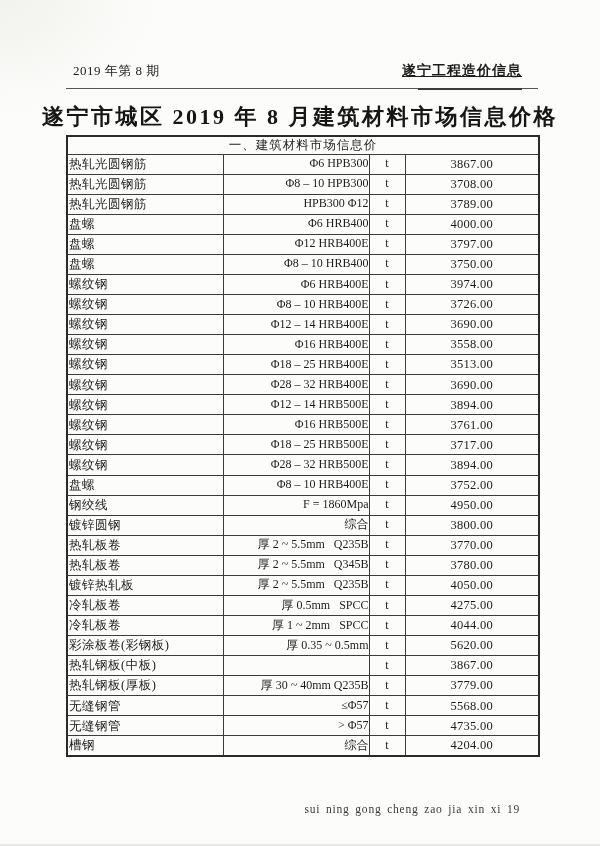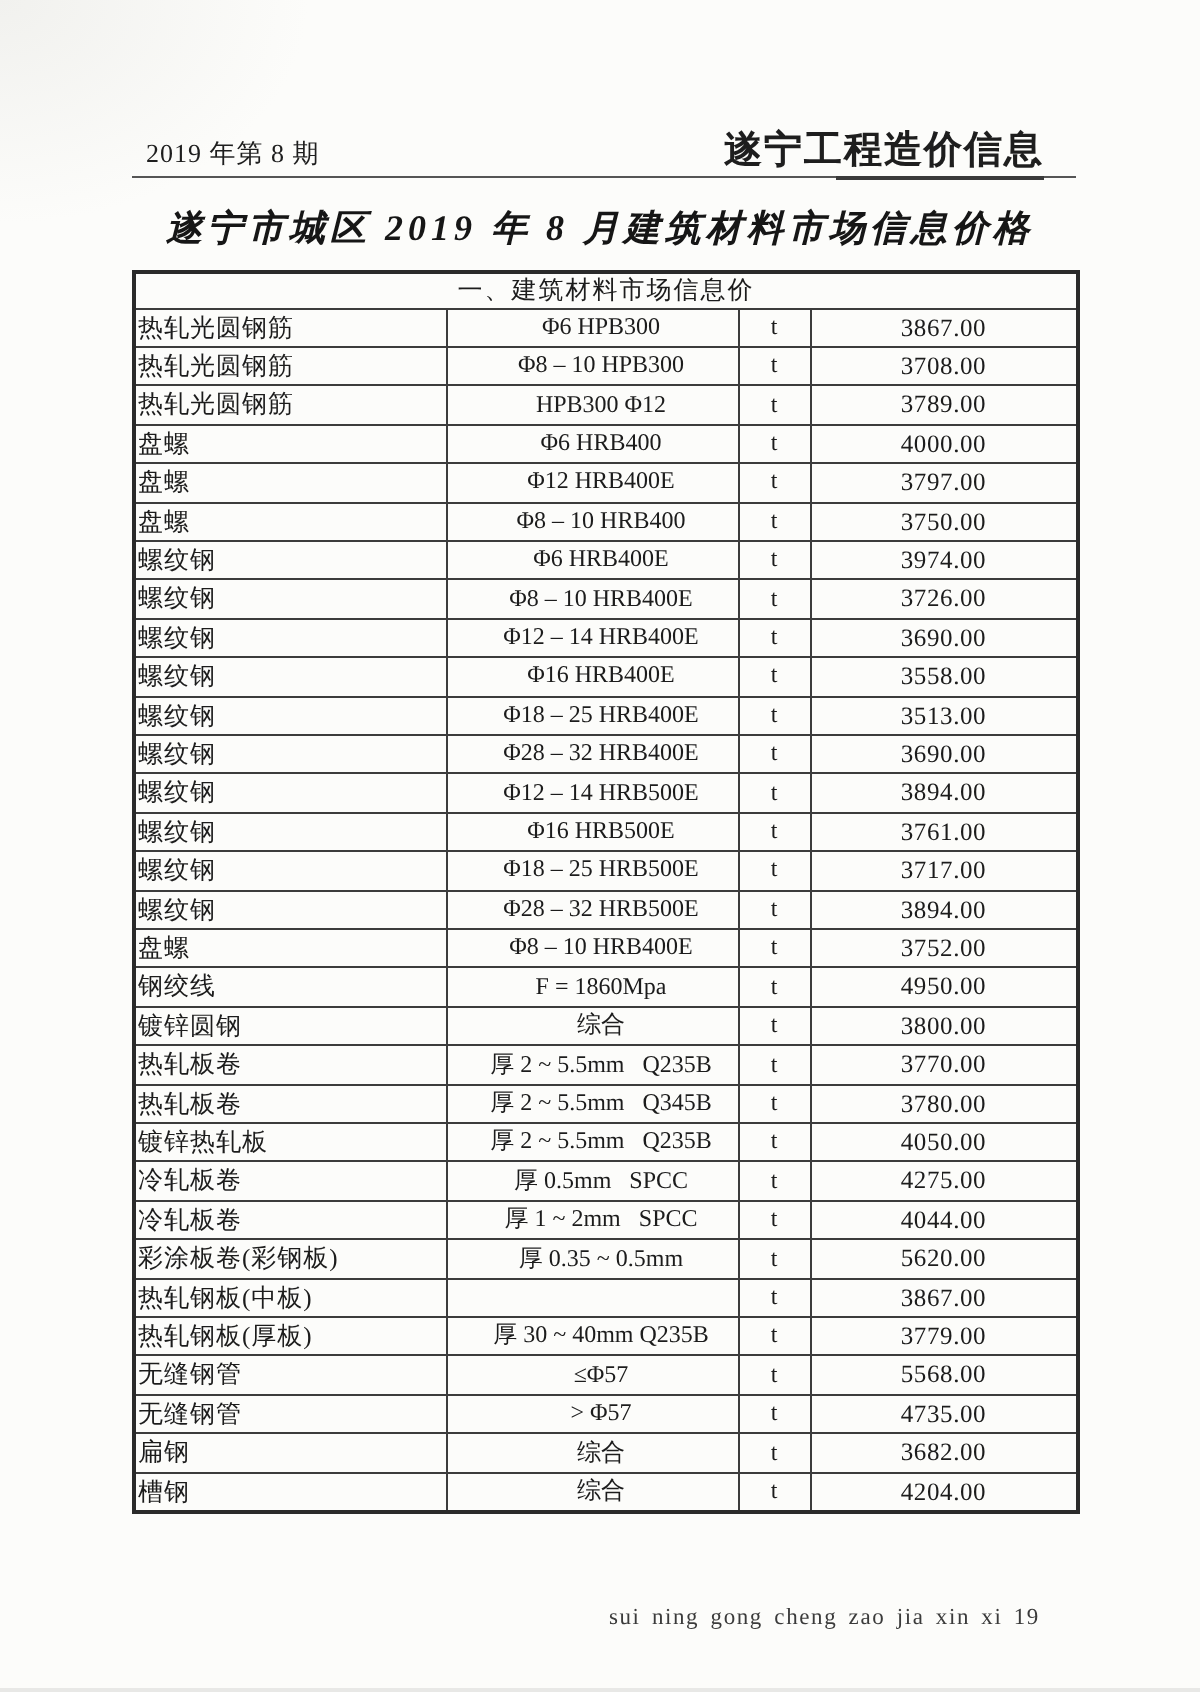--- a/index.html
+++ b/index.html
@@ -24,46 +24,46 @@
     display: flex;
     justify-content: space-between;
     align-items: baseline;
   }
   .running-head .issue {
     font-size: 13px;
     padding-left: 7px;
     letter-spacing: 0.5px;
   }
   .running-head .journal {
-    font-size: 19px;
+    font-size: 14px;
     font-weight: bold;
     padding-right: 16px;
     letter-spacing: 1px;
+    text-decoration: underline;
   }
   .head-rule {
     position: absolute;
     top: 88px; left: 66px; width: 472px;
     height: 1.4px;
     background: #555;
   }
   .head-rule-strong {
     position: absolute;
     top: 87.5px; left: 418px; width: 104px;
     height: 2.6px;
     background: #3a3a3a;
   }
   .doc-title {
     position: absolute;
     top: 102px; left: 0; width: 600px;
     text-align: center;
-    font-size: 18px;
+    font-size: 22px;
     font-weight: bold;
     letter-spacing: 2.5px;
     color: #161616;
-    font-style: italic;
   }
   table.price-table {
     position: absolute;
     top: 135px; left: 66px;
     width: 472px;
     height: 622px;
     border-collapse: collapse;
     table-layout: fixed;
     background: transparent;
   }
@@ -82,21 +82,21 @@
     height: 21px;
     font-size: 12.5px;
     letter-spacing: 0.5px;
   }
   .section-row td {
     text-align: center;
     letter-spacing: 1px;
     height: 18px;
   }
   td.c-name  { text-align: left; padding-left: 1px; letter-spacing: 0.5px; }
-  td.c-spec  { text-align: center; padding-left: 9px; white-space: pre; font-size: 12px; }
+  td.c-spec  { text-align: right; padding-left: 9px; white-space: pre; font-size: 12px; }
   td.c-unit  { text-align: center; font-size: 12px; }
   td.c-price { text-align: center; font-size: 12.5px; letter-spacing: 0.3px; }
   .page-footer {
     position: absolute;
     top: 803px; left: 0; width: 520px;
     text-align: right;
     font-size: 11.5px;
     color: #3b3b3b;
     letter-spacing: 0.8px;
     word-spacing: 2px;
@@ -326,26 +326,20 @@
   </tr>
 
   <tr>
     <td class="c-name">无缝钢管</td>
     <td class="c-spec">&gt; Φ57</td>
     <td class="c-unit">t</td>
     <td class="c-price">4735.00</td>
   </tr>
 
 
-  <tr>
-    <td class="c-name">扁钢</td>
-    <td class="c-spec">综合</td>
-    <td class="c-unit">t</td>
-    <td class="c-price">3682.00</td>
-  </tr>
 
   <tr>
     <td class="c-name">槽钢</td>
     <td class="c-spec">综合</td>
     <td class="c-unit">t</td>
     <td class="c-price">4204.00</td>
   </tr>
 </tbody>
   </table>
 

